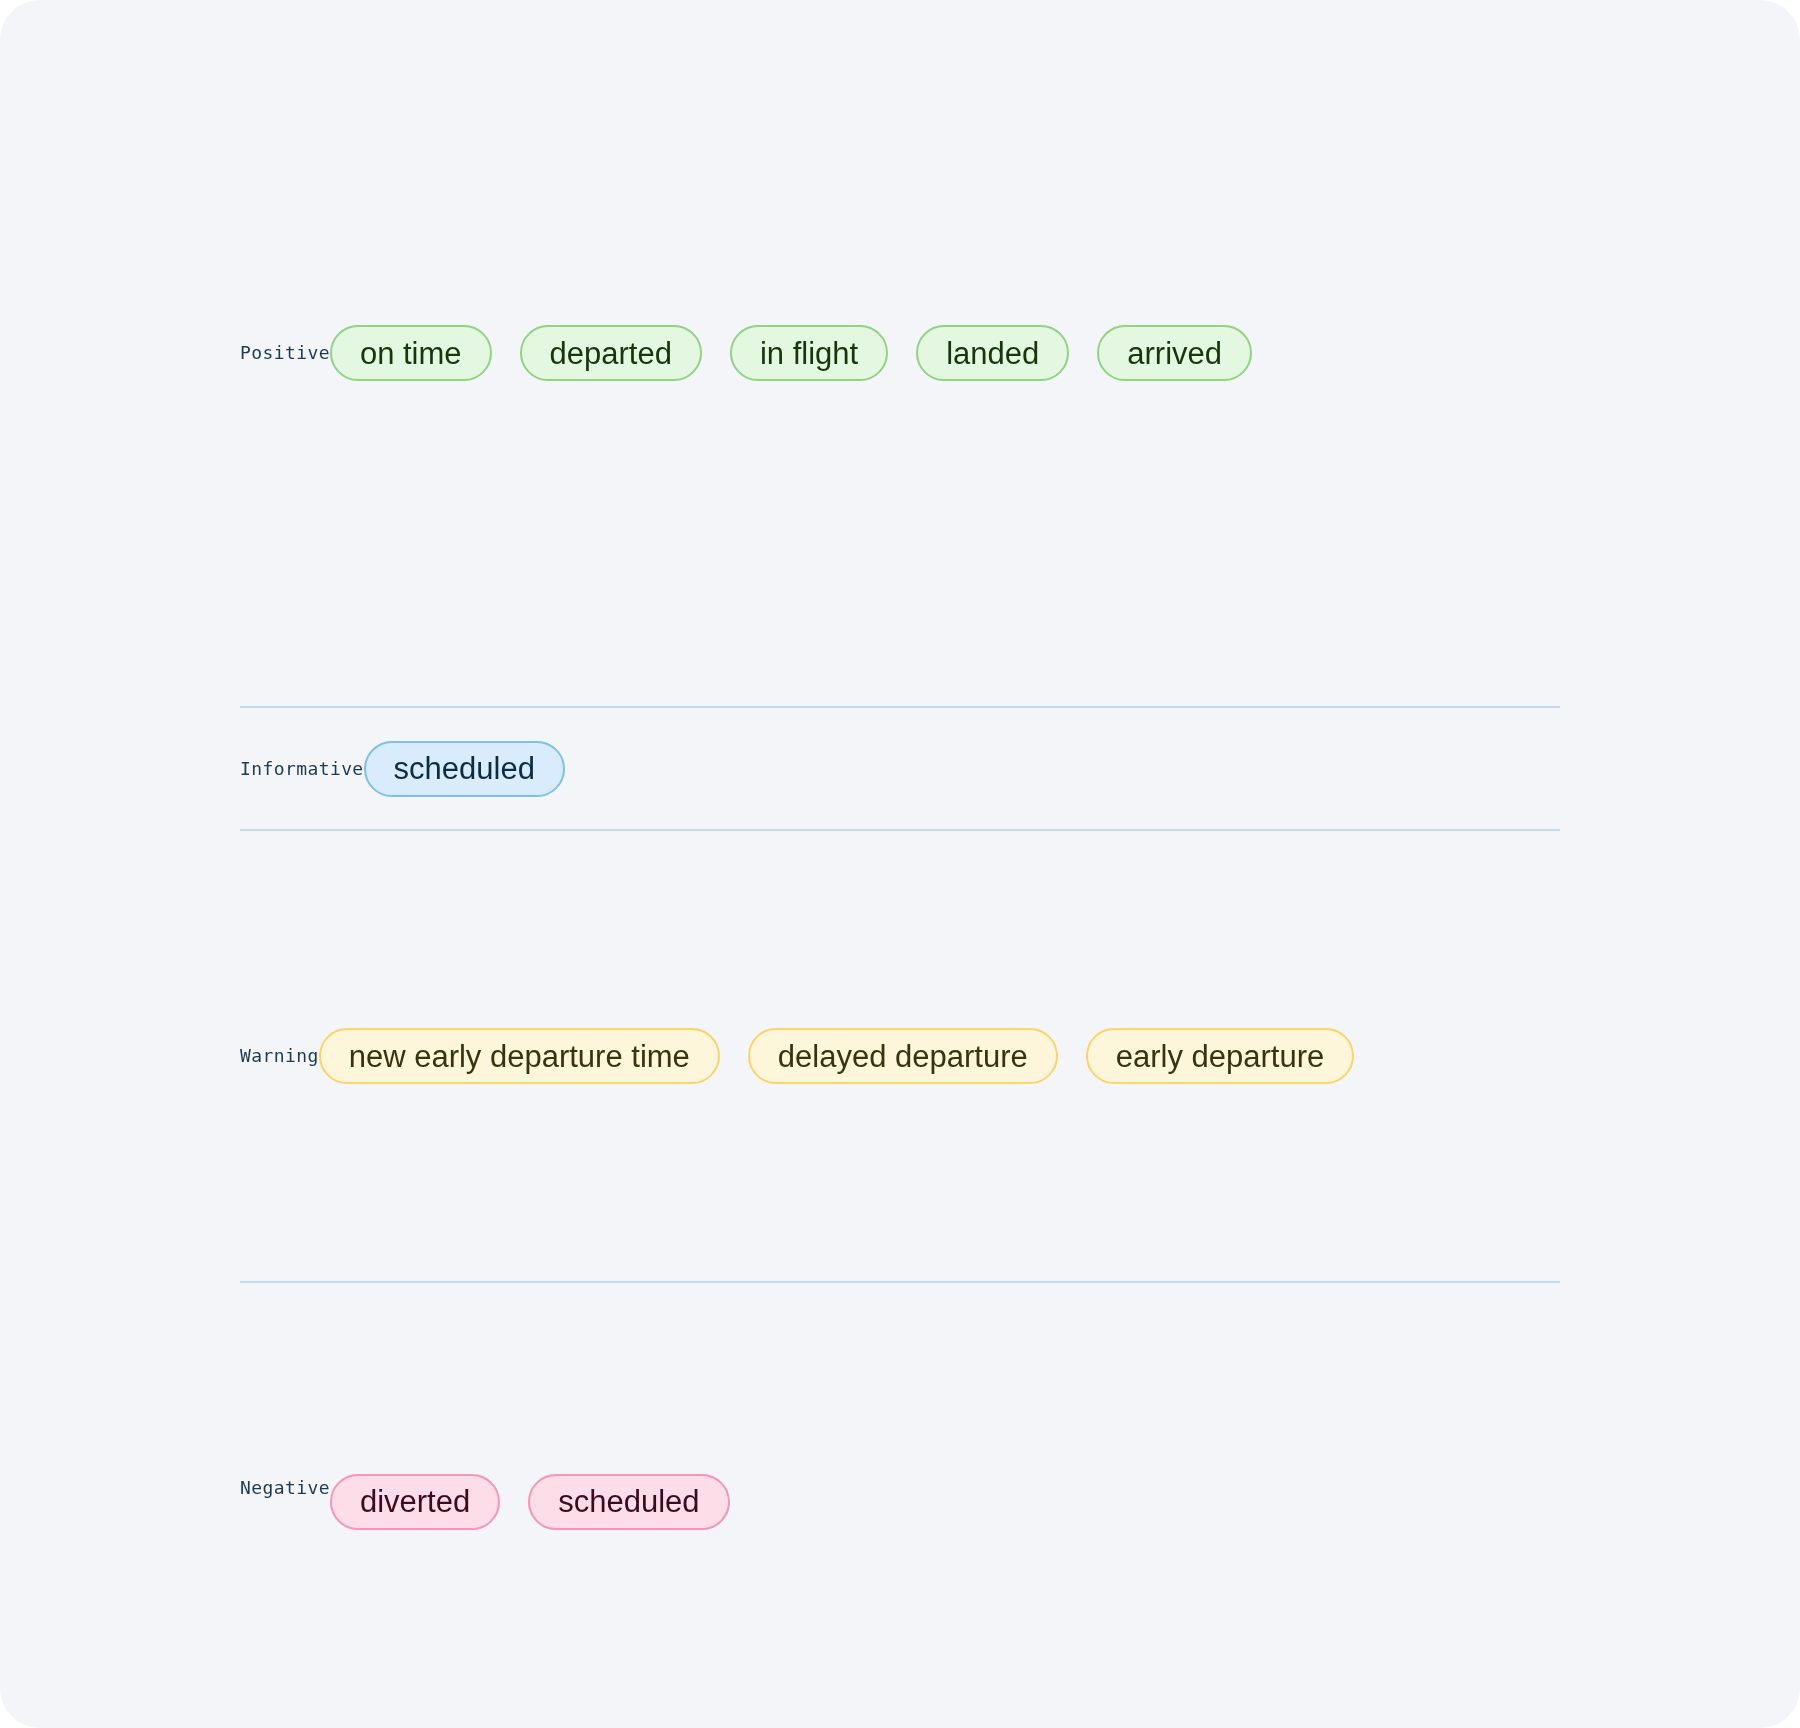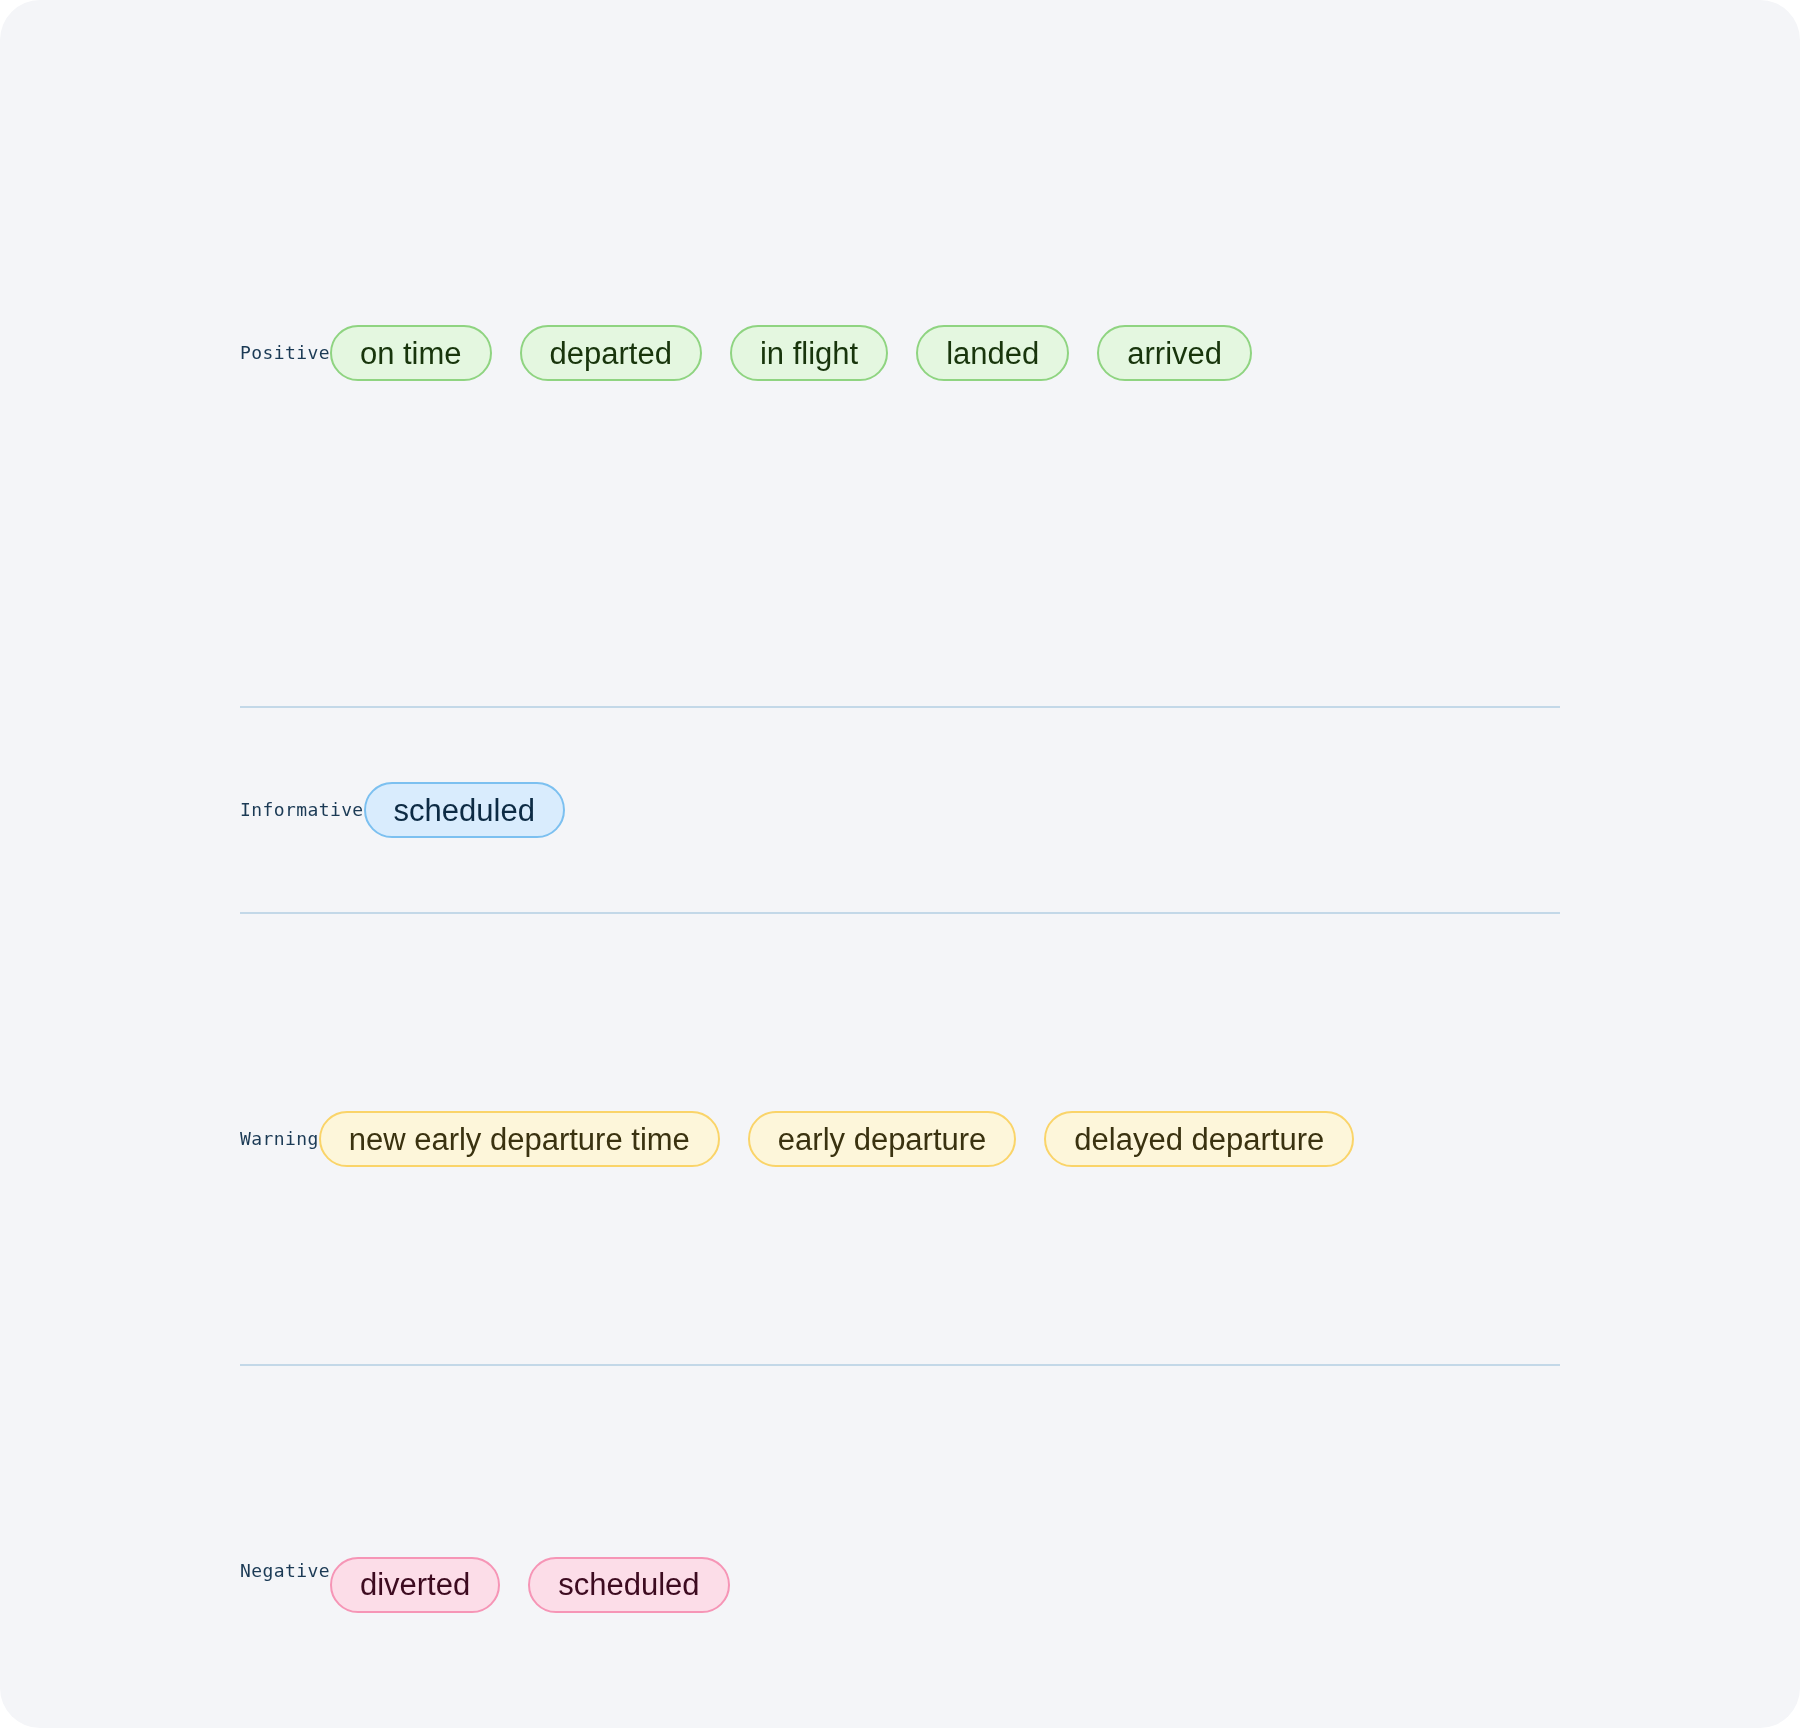--- a/index.html
+++ b/index.html
@@ -36,21 +36,21 @@
   .group {
     display: flex;
     flex-direction: row;
     align-items: center;
     width: 100%;
     box-sizing: border-box;
   }
 
   
   .group.positive    { height: 706px; padding-top: 0; }
-  .group.informative { height: 204px; }
+  .group.informative { height: 121px; }
   .group.warning     { height: 450px; }
   .group.negative    { height: 409px; }
 
   .group-label {
     flex: 0 0 auto;
     font-family: "DejaVu Sans Mono", "Liberation Mono", monospace;
     font-size: 18px;
     line-height: 1.2;
     color: #1b3a55;
     letter-spacing: 0.4px;
@@ -139,22 +139,22 @@
         <span class="badge tone-informative">scheduled</span>
       </div>
     </div>
 
     <hr class="divider">
 
     <div class="group warning">
       <div class="group-label">Warning</div>
       <div class="badge-stack">
         <span class="badge tone-warning">new early departure time</span>
+        <span class="badge tone-warning">delayed departure</span>
         <span class="badge tone-warning">early departure</span>
-        <span class="badge tone-warning">delayed departure</span>
       </div>
     </div>
 
     <hr class="divider">
 
     <div class="group negative">
       <div class="group-label">Negative</div>
       <div class="badge-stack">
         <span class="badge tone-negative">diverted</span>
         <span class="badge tone-negative">scheduled</span>

